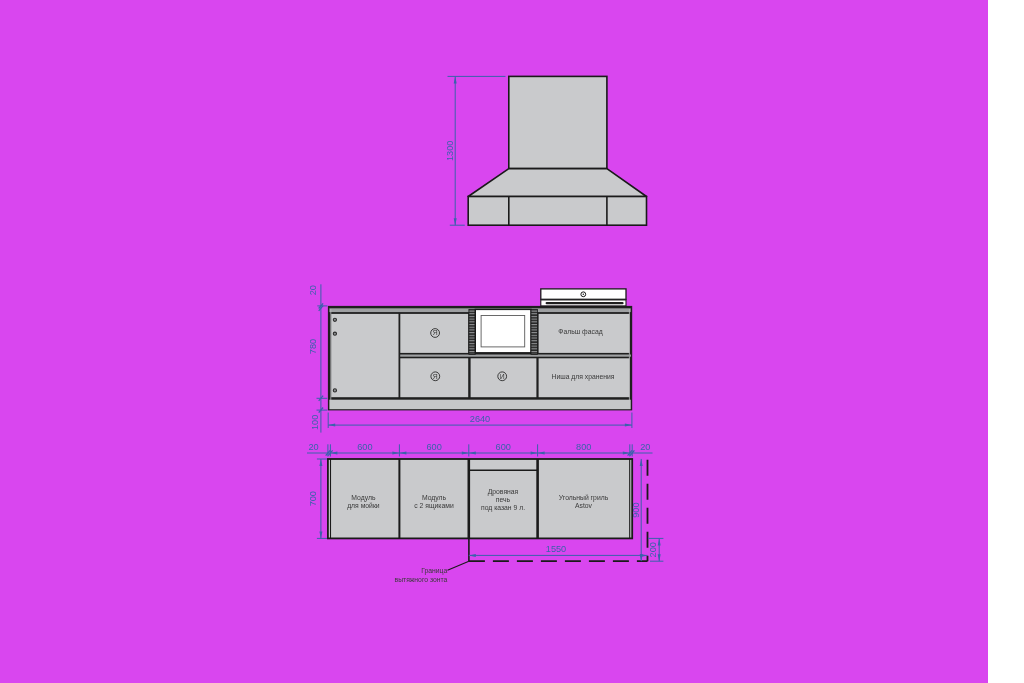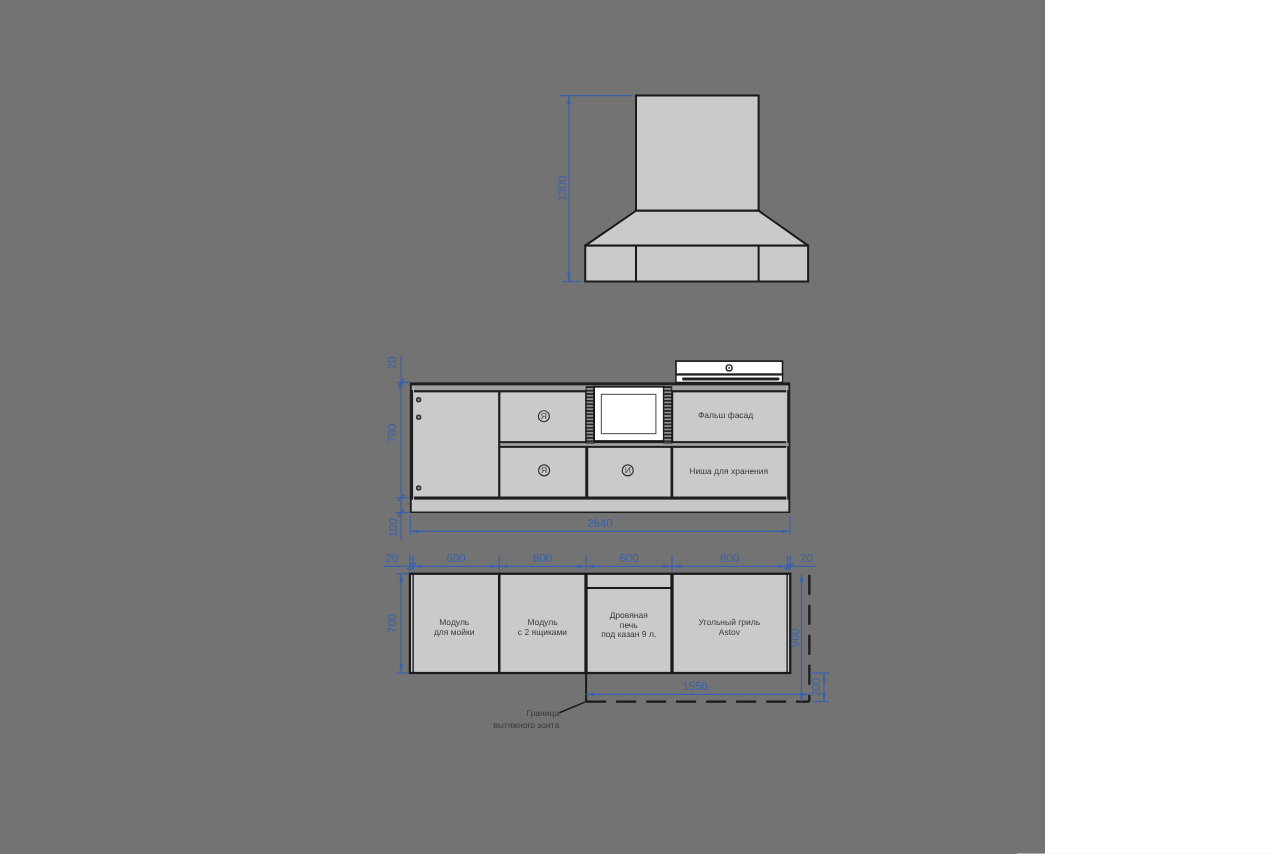--- a/index.html
+++ b/index.html
@@ -1,16 +1,16 @@
 <!DOCTYPE html>
 <html><head>
 <meta charset="utf-8">
 <style>
   html,body{margin:0;padding:0;background:#ffffff;}
-  .page{width:836px;height:683px;position:relative;overflow:hidden;background:#737373;}
+  .page{width:988px;height:683px;position:relative;overflow:hidden;background:#d946ef;}
   svg{display:block;}
   text{font-family:"Liberation Sans", sans-serif;}
   .dim{fill:#3a62ab;font-size:9.2px;}
   .lbl{fill:#3a3a3a;font-size:6.8px;}
 </style>
 </head>
 <body>
 <div class="page">
 <svg width="1024" height="683" viewBox="0 0 1024 683">
 <defs>

